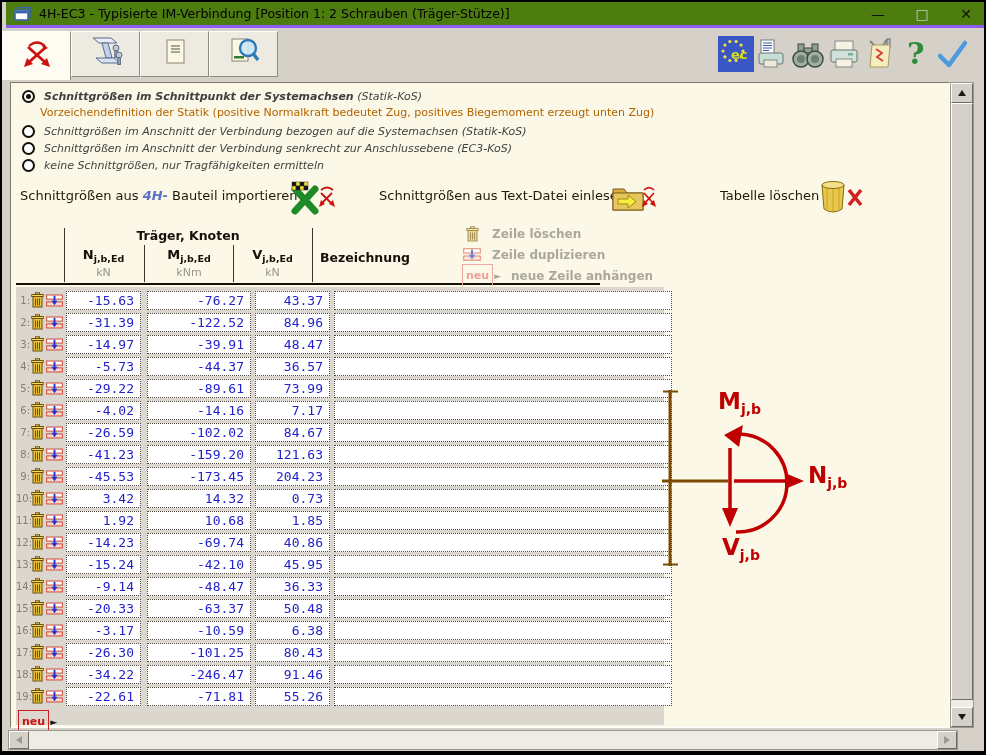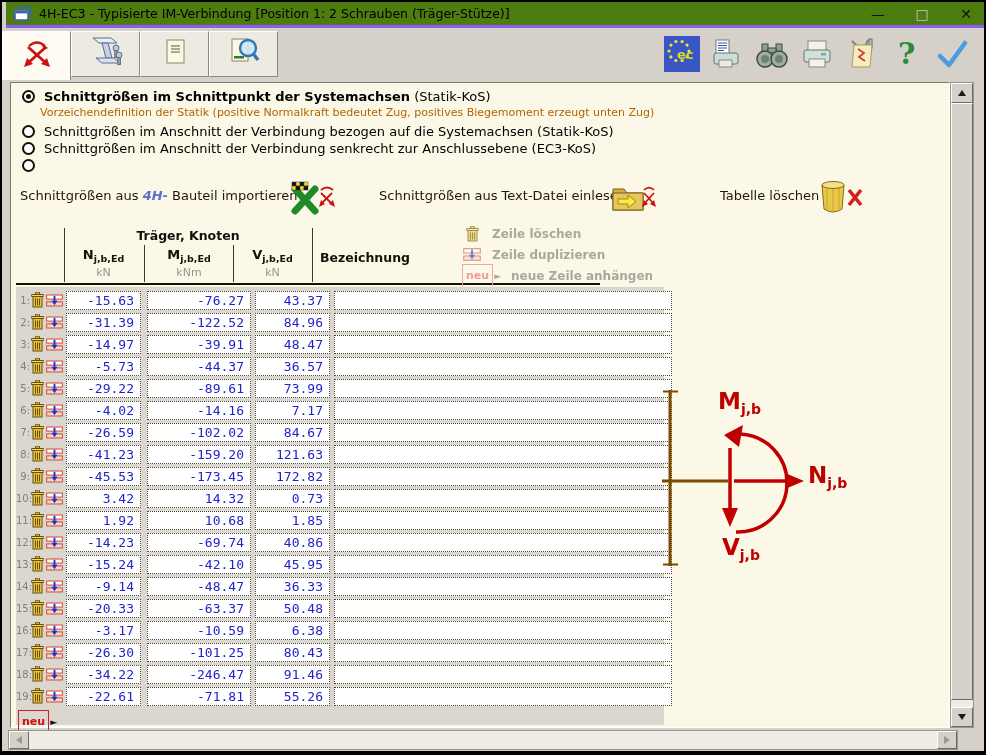--- a/index.html
+++ b/index.html
@@ -9,32 +9,32 @@
   .titlebar{position:absolute;left:4px;top:0;width:982px;height:26px;background:#4d7c0f;display:flex;align-items:center;border-bottom:3px solid #8b5cf6;}
   .titlebar .wicon{margin:0 7px 0 8px;display:flex;}
   .titlebar .ttext{font-size:12.5px;color:#000;}
   .titlebar .tbtns{margin-left:auto;display:flex;}
   .tbtn{width:44px;height:24px;display:flex;align-items:center;justify-content:center;font-size:14px;color:#111;}
   .tbtn.max{color:#c9c9c9;}
   
   .toolbar{position:absolute;left:0;top:27px;width:982px;height:51px;background:#D5D1C8;display:flex;align-items:flex-start;}
   .tab{width:69px;height:46px;margin-top:2px;background:#EDEAE2;border:1px solid #8d8a82;border-top-color:#fff;border-left-color:#fff;display:flex;align-items:center;justify-content:center;}
   .tab.active{background:#FDFBF2;height:49px;border-bottom:none;}
-  .ticons{margin-left:auto;display:flex;align-items:center;gap:9px;height:46px;margin-top:2px;padding-right:14px;}
+  .ticons{margin-left:auto;display:flex;align-items:center;height:46px;margin-top:2px;padding-right:14px;}
   .ticon{width:36px;height:36px;display:flex;align-items:center;justify-content:center;}
   
   .content{position:absolute;left:2px;top:78px;width:982px;height:671px;background:#D5D1C8;}
   .panel{position:absolute;left:6px;top:2px;width:940px;height:646px;background:#FCF8E7;border:1px solid #7E7A72;border-bottom-color:#fff;border-right-color:#fff;}
   .abs{position:absolute;}
   
   .optrow{display:flex;align-items:center;gap:9px;height:16px;}
   .radio{width:13px;height:13px;border:2px solid #141008;border-radius:50%;background:#fff;display:inline-flex;align-items:center;justify-content:center;flex:none;}
   .radio .dot{width:5px;height:5px;border-radius:50%;background:#141008;display:none;}
   .radio.sel .dot{display:block;}
-  .optlabel{font-size:13px;color:#000000;}
+  .optlabel{font-size:11px;color:#404040;font-style:italic;}
   .optlabel b{font-weight:bold;}
   .note{font-size:11px;color:#B26300;}
   
   .acttext{font-size:13px;color:#201708;white-space:nowrap;}
   .fourh{color:#5A6FC8;font-style:italic;font-weight:bold;}
   
   .grouphdr{font-size:12.5px;font-weight:bold;color:#15100A;text-align:center;}
   .colhdr{font-size:13px;font-weight:bold;color:#15100A;text-align:center;}
   .colhdr sub{font-size:9.5px;font-weight:bold;vertical-align:-3px;}
   .unit{font-size:11px;color:#97938B;text-align:center;}
@@ -228,20 +228,21 @@
     <div class="abs optrow" style="left:18px;top:43px;">
       <span class="radio"></span>
       <span class="optlabel">Schnittgrößen im Anschnitt der Verbindung bezogen auf die Systemachsen (Statik-KoS)</span>
     </div>
     <div class="abs optrow" style="left:18px;top:60px;">
       <span class="radio"></span>
       <span class="optlabel">Schnittgrößen im Anschnitt der Verbindung senkrecht zur Anschlussebene (EC3-KoS)</span>
     </div>
     <div class="abs optrow" style="left:18px;top:77px;">
       <span class="radio"></span>
+      <span class="optlabel">keine Schnittgrößen, nur Tragfähigkeiten ermitteln</span>
     </div>
 
     <div class="abs acttext" style="left:16px;top:108px;">
       <span>Schnittgrößen aus</span>
       <span class="fourh">4H-</span>
       <span>Bauteil importieren</span>
     </div>
     <span class="abs" style="left:286px;top:100px;">
       <svg width="46" height="36" viewBox="0 0 46 36">
         <path d="M5 9 L25 31 M25 9 L5 31" stroke="#1F8A28" stroke-width="7" stroke-linecap="round" fill="none"></path>
@@ -542,21 +543,21 @@
     <span class="rbtn dup">
       <svg width="17" height="13" viewBox="0 0 18 13">
         <rect x="0.7" y="0.7" width="16.6" height="4.3" fill="#fff" stroke="#D04030"></rect>
         <rect x="0.7" y="8" width="16.6" height="4.3" fill="#F8D8CC" stroke="#D04030"></rect>
         <path d="M9 1.5 V7" stroke="#2233CC" stroke-width="2" fill="none"></path>
         <polygon points="9,11.5 5.8,6.8 12.2,6.8" fill="#2233CC"></polygon>
       </svg>
     </span>
     <span class="cell num ncell">-45.53</span>
     <span class="cell num mcell">-173.45</span>
-    <span class="cell num vcell">172.82</span>
+    <span class="cell num vcell">204.23</span>
     <span class="cell bez"></span>
   </div>
 
   <div class="trow">
     <span class="ridx">10:</span>
     <span class="rbtn trash">
       <svg width="13" height="16" viewBox="0 0 13 16">
         <rect x="2" y="4.5" width="9" height="10.5" fill="#E6C23C" stroke="#6B4F08"></rect>
         <path d="M4.5 6.5v7 M6.5 6.5v7 M8.5 6.5v7" stroke="#6B4F08" fill="none"></path>
         <rect x="0.8" y="2.5" width="11.4" height="2" fill="#F2D867" stroke="#6B4F08"></rect>

